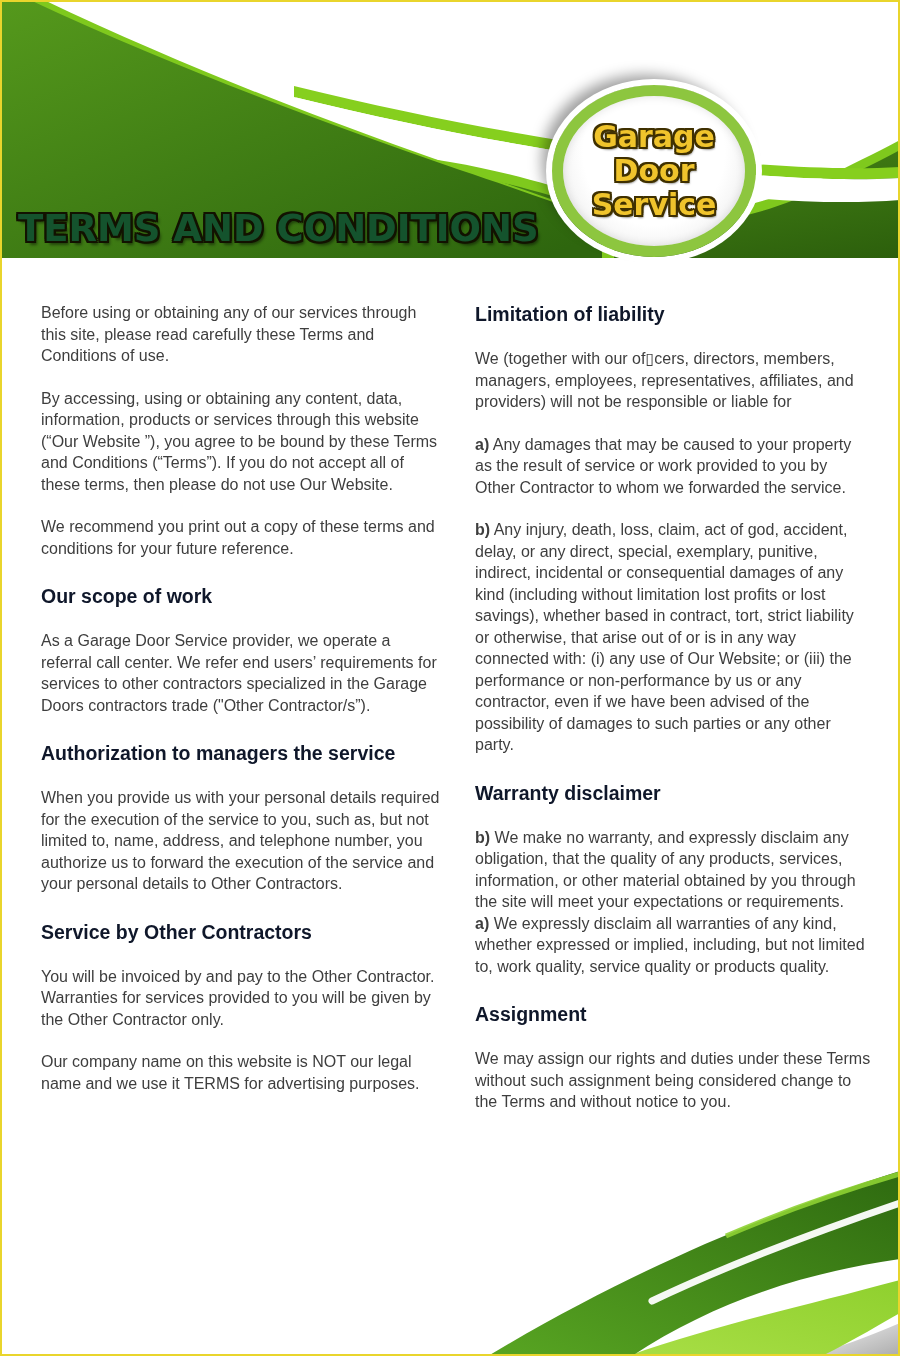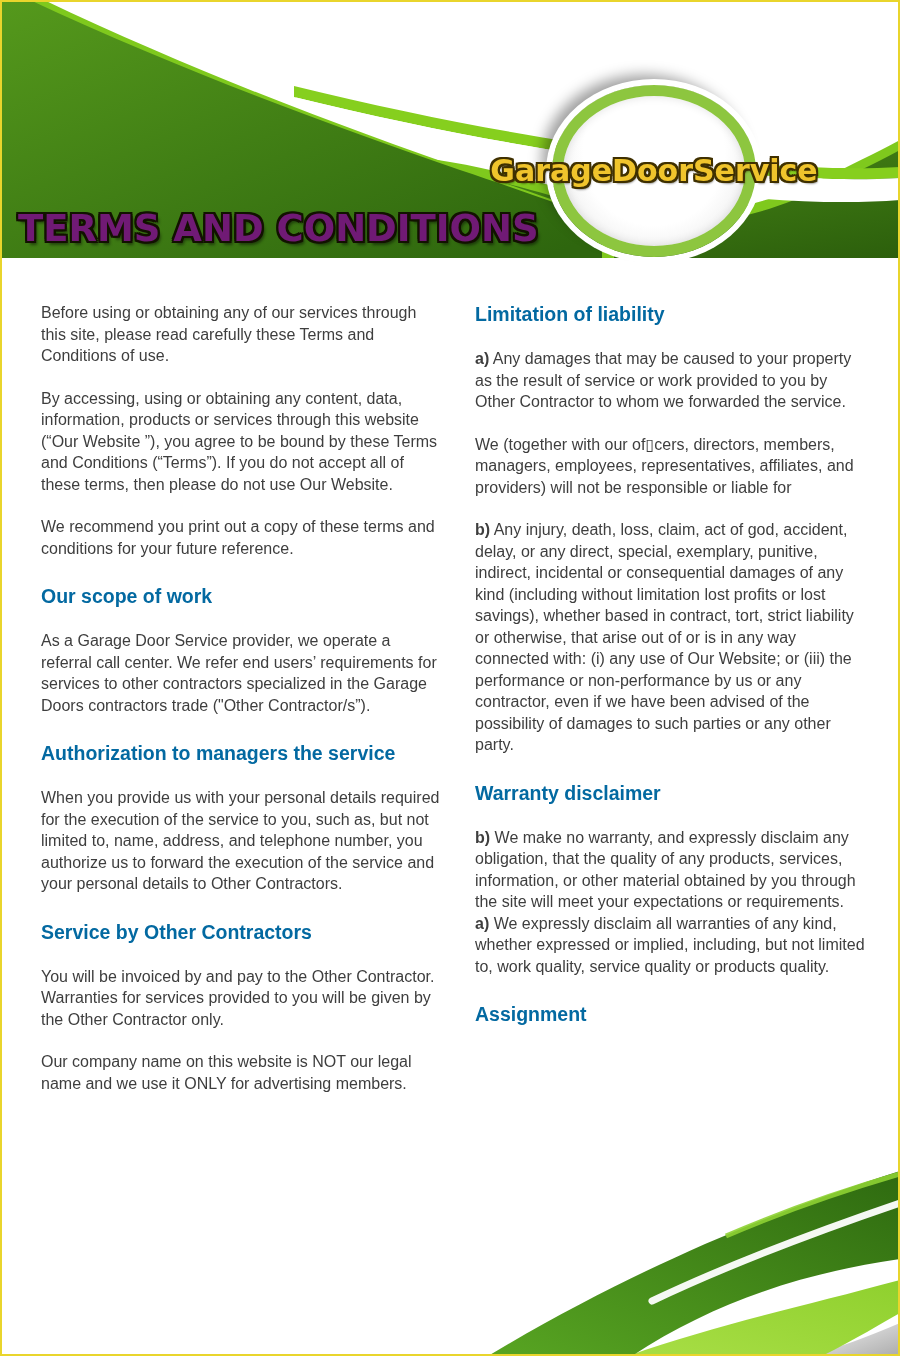--- a/index.html
+++ b/index.html
@@ -9,53 +9,53 @@
   }
   .page-border{position:absolute;inset:0;border:2px solid #e9d52c;pointer-events:none;z-index:10;}
 
   
   .header{position:absolute;top:0;left:0;width:900px;height:258px;z-index:1;}
   .header svg{position:absolute;top:0;left:0;}
   .title{
     position:absolute;left:18px;bottom:8px;margin:0;
     font-family:"DejaVu Sans","Liberation Sans",sans-serif;
     font-size:37px;font-weight:bold;letter-spacing:0;
-    color:#701a75;white-space:nowrap;
+    color:#14532d;white-space:nowrap;
     text-shadow:
       -2px -2px 0 #121200, 2px -2px 0 #121200, -2px 2px 0 #121200, 2px 2px 0 #121200,
       -2px 0 0 #121200, 2px 0 0 #121200, 0 -2px 0 #121200, 0 2px 0 #121200,
       3px 4px 3px rgba(0,0,0,.45);
   }
   .badge{
     position:absolute;left:552px;top:85px;width:182px;height:150px;border-radius:50%;
     border:11px solid #8dc63f;
     background:radial-gradient(ellipse at 50% 38%, #ffffff 55%, #f2f2f2 76%, #d9d9d9 98%);
     box-shadow:0 0 0 6px #ffffff, -10px -10px 14px rgba(0,0,0,.38), inset 0 0 10px rgba(0,0,0,.12);
-    display:flex;align-items:center;justify-content:center;z-index:3;
+    display:flex;flex-direction:column;align-items:center;justify-content:center;z-index:3;
   }
   .badge-line{
     font-family:"DejaVu Sans","Liberation Sans",sans-serif;
     font-size:30px;font-weight:bold;line-height:34px;color:#f0c42c;white-space:nowrap;
     text-shadow:
       -2px -2px 0 #3f3000, 2px -2px 0 #3f3000, -2px 2px 0 #3f3000, 2px 2px 0 #3f3000,
       -2px 0 0 #3f3000, 2px 0 0 #3f3000, 0 -2px 0 #3f3000, 0 2px 0 #3f3000,
       2px 3px 2px rgba(0,0,0,.4);
   }
 
   
   .content{
     position:absolute;top:258px;left:8px;width:900px;box-sizing:border-box;
     padding:44px 37px 0 33px;display:flex;gap:34px;z-index:2;color:#3e3e3e;
   }
   .col{font-size:16px;line-height:21.5px;}
   .col-left{width:400px;}
   .col-right{width:396px;}
   .col p{margin:0 0 21px 0;}
   .col h2{
-    font-size:19.5px;line-height:24px;color:#0369a1;font-weight:bold;
+    font-size:19.5px;line-height:24px;color:#0f172a;font-weight:bold;
     margin:25px 0 22px 0;
   }
   .col > :first-child{margin-top:0;}
   .item-label{font-weight:bold;}
   .block{display:block;}
 
   
   .swoosh-bottom{position:absolute;left:0;bottom:0;width:900px;height:215px;z-index:1;pointer-events:none;}
 </style>
 </head>
@@ -105,36 +105,37 @@
 
       <h2>Authorization to managers the service</h2>
       <p>When you provide us with your personal details required for the execution of the service to you, such as, but not limited to, name, address, and telephone number, you authorize us to forward the execution of the service and your personal details to Other Contractors.</p>
 
       <h2>Service by Other Contractors</h2>
       <p>
         <span class="block">You will be invoiced by and pay to the Other Contractor.</span>
         <span class="block">Warranties for services provided to you will be given by the Other Contractor only.</span>
       </p>
 
-      <p>Our company name on this website is NOT our legal name and we use it ONLY for advertising members.</p>
+      <p>Our company name on this website is NOT our legal name and we use it TERMS for advertising purposes.</p>
     </div>
 
     <div class="col col-right">
       <h2>Limitation of liability</h2>
+      <p>We (together with our of▯cers, directors, members, managers, employees, representatives, affiliates, and providers) will not be responsible or liable for</p>
       <p><b class="item-label">a)</b> <span>Any damages that may be caused to your property as the result of service or work provided to you by Other Contractor to whom we forwarded the service.</span></p>
-      <p>We (together with our of▯cers, directors, members, managers, employees, representatives, affiliates, and providers) will not be responsible or liable for</p>
       <p><b class="item-label">b)</b> <span>Any injury, death, loss, claim, act of god, accident, delay, or any direct, special, exemplary, punitive, indirect, incidental or consequential damages of any kind (including without limitation lost profits or lost savings), whether based in contract, tort, strict liability or otherwise, that arise out of or is in any way connected with: (i) any use of Our Website; or (iii) the performance or non-performance by us or any contractor, even if we have been advised of the possibility of damages to such parties or any other party.</span></p>
 
       <h2>Warranty disclaimer</h2>
       <p>
         <span class="block"><b class="item-label">b)</b> <span>We make no warranty, and expressly disclaim any obligation, that the quality of any products, services, information, or other material obtained by you through the site will meet your expectations or requirements.</span></span>
         <span class="block"><b class="item-label">a)</b> <span>We expressly disclaim all warranties of any kind, whether expressed or implied, including, but not limited to, work quality, service quality or products quality.</span></span>
       </p>
 
       <h2>Assignment</h2>
+      <p>We may assign our rights and duties under these Terms without such assignment being considered change to the Terms and without notice to you.</p>
     </div>
 
   </div>
 
   <svg class="swoosh-bottom" width="900" height="215" viewBox="0 0 900 215" xmlns="http://www.w3.org/2000/svg">
     <defs>
       <linearGradient id="gBot" x1="1" y1="0" x2="0" y2="1">
         <stop offset="0" stop-color="#2e6a10"></stop>
           <stop offset="1" stop-color="#58a522"></stop>
       </linearGradient>

